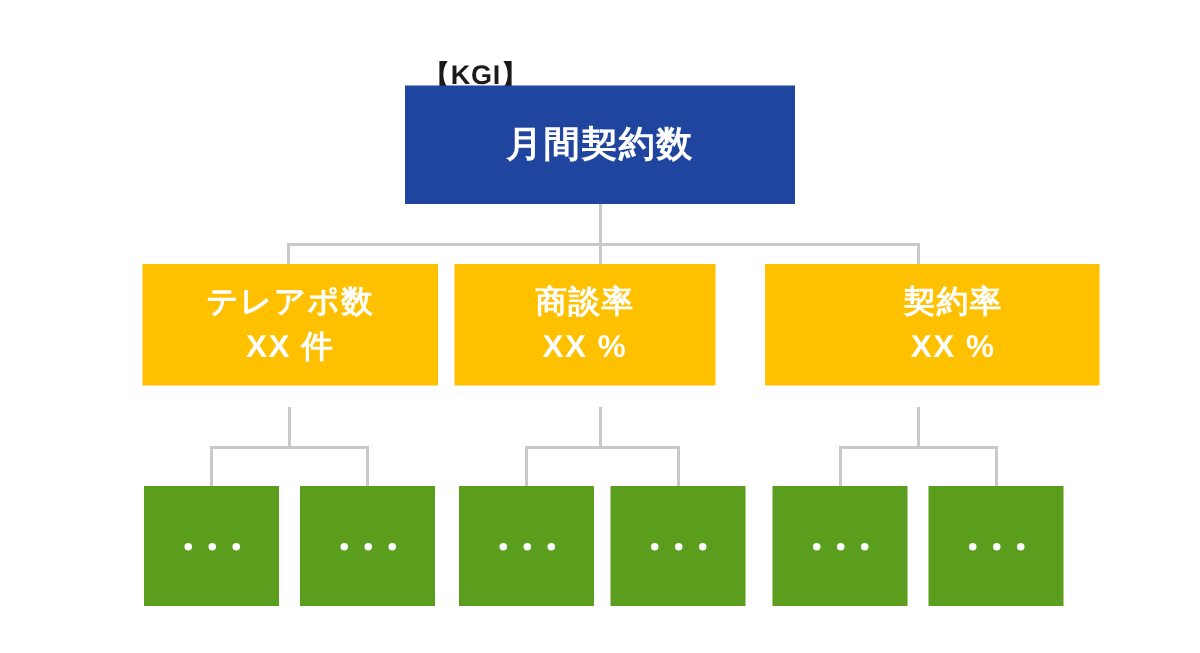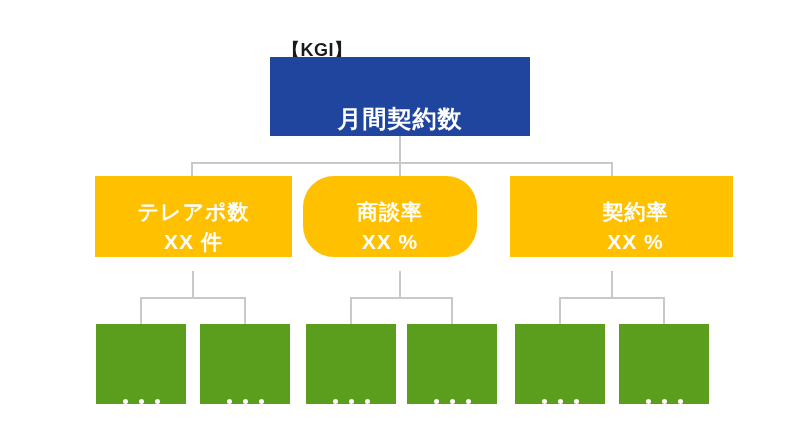--- a/index.html
+++ b/index.html
@@ -33,21 +33,21 @@
     letter-spacing: 0.5px;
     white-space: nowrap;
   }
   .kgi-label { left: 282px; top: 38px; }
   .kpi-label { left: 104px; top: 163px; }
   .node {
     position: absolute;
     display: flex;
     flex-direction: column;
     align-items: center;
-    justify-content: flex-end;
+    justify-content: center;
     color: var(--text_on_fill, #ffffff);
     font-weight: bold;
     text-align: center;
   }
   .kgi-node {
     left: 270px; top: 57px;
     width: 260px; height: 79px;
     background: var(--kgi, #1f459e);
     font-size: 24px;
     line-height: 34px;
@@ -55,21 +55,21 @@
   }
   .kpi-node {
     top: 176px;
     height: 81px;
     background: var(--kpi, #ffc000);
     font-size: 21px;
     line-height: 30px;
     letter-spacing: 1px;
   }
   .kpi-node-1 { left: 95px;  width: 197px; }
-  .kpi-node-2 { left: 303px; width: 174px; border-radius: 31px; }
+  .kpi-node-2 { left: 303px; width: 174px; }
   .kpi-node-3 { left: 510px; width: 195px; padding-left: 28px; }
   .sub-node {
     top: 324px;
     width: 90px; height: 80px;
     background: var(--sub, #5b9e1d);
   }
   .sub-node-1 { left: 96px; }
   .sub-node-2 { left: 200px; }
   .sub-node-3 { left: 306px; }
   .sub-node-4 { left: 407px; }

